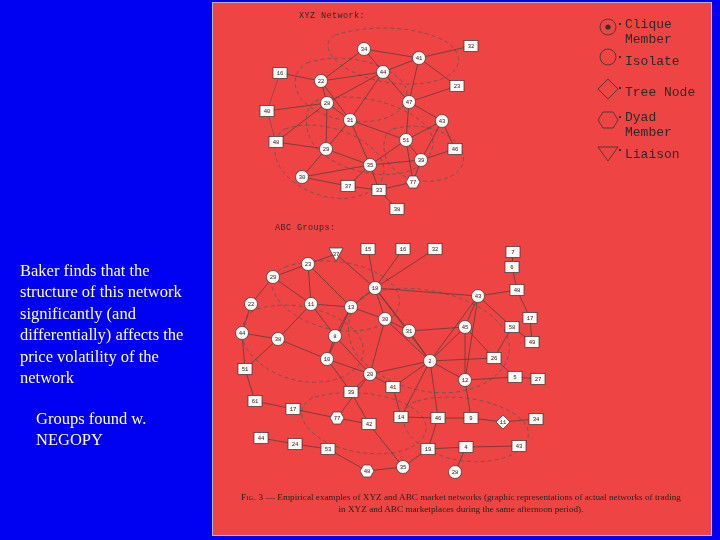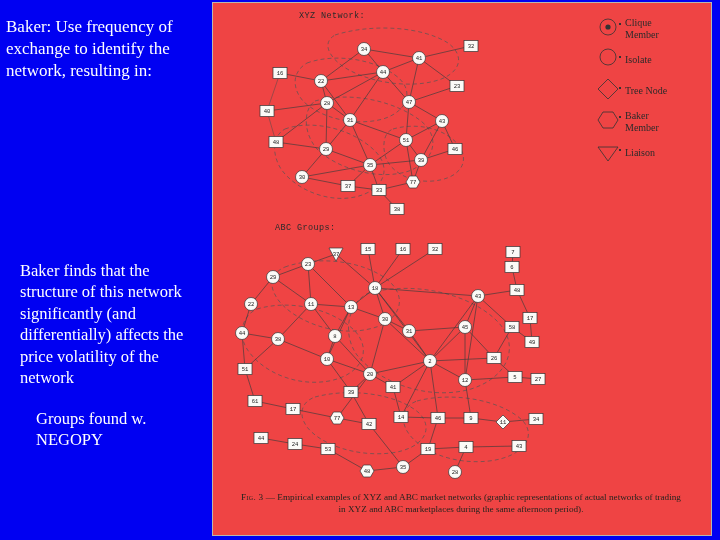--- a/index.html
+++ b/index.html
@@ -81,22 +81,22 @@
     font-family: "Liberation Mono", monospace;
     font-size: 8.5px;
     color: #2b2b2b;
     letter-spacing: 0.4px;
   }
   #xyz-title { left: 76px; top: 2px; }
   #abc-title { left: 52px; top: 214px; }
 
   .legend-label {
     position: absolute;
-    font-family: Liberation Serif, serif;
-    font-size: 10px;
+    font-family: Liberation Mono, monospace;
+    font-size: 13px;
     color: #2b2b2b;
     line-height: 1.18;
     white-space: pre-line;
   }
 
   #caption {
     position: absolute;
     left: 18px;
     top: 482px;
     width: 440px;
@@ -108,21 +108,20 @@
   }
   #caption .cap-head {
     font-variant: small-caps;
     letter-spacing: 0.3px;
   }
 </style>
 </head>
 <body>
 
 <div id="left-column">
-  <div class="text-block" id="intro-text">Baker:  Use frequency of exchange to identify the network, resulting in:</div>
   <div class="text-block" id="finding-text">Baker finds that the structure of this network significantly (and differentially) affects the price volatility of the network</div>
   <div class="text-block" id="groups-text">Groups found w. NEGOPY</div>
 </div>
 
 <div id="figure-panel">
   <div id="figure-inner">
 
     <div class="fig-label" id="xyz-title">XYZ Network:</div>
 
     <div class="fig-label" id="abc-title">ABC Groups:</div>
@@ -597,21 +596,21 @@
         <polygon class="legbox" points="385,70 395,80 385,90 375,80" fill="#fbfaf7"></polygon>
         <polygon class="legbox" points="380,103 390,103 395,111 390,119 380,119 375,111" fill="#fbfaf7"></polygon>
         <polygon class="legbox" points="375,138 395,138 385,152" fill="#fbfaf7"></polygon>
       </g>
     </svg>
 
     <div class="legend-label" style="left:402px; top:8px;">Clique
 Member</div>
     <div class="legend-label" style="left:402px; top:45px;">Isolate</div>
     <div class="legend-label" style="left:402px; top:76px;">Tree Node</div>
-    <div class="legend-label" style="left:402px; top:101px;">Baker
+    <div class="legend-label" style="left:402px; top:101px;">Dyad
 Member</div>
     <div class="legend-label" style="left:402px; top:138px;">Liaison</div>
 
     <div style="position:absolute;left:396px;top:14px;width:2px;height:2px;background:#333;"></div>
     <div style="position:absolute;left:396px;top:47px;width:2px;height:2px;background:#333;"></div>
     <div style="position:absolute;left:396px;top:78px;width:2px;height:2px;background:#333;"></div>
     <div style="position:absolute;left:396px;top:107px;width:2px;height:2px;background:#333;"></div>
     <div style="position:absolute;left:396px;top:140px;width:2px;height:2px;background:#333;"></div>
 
     <div id="caption">

